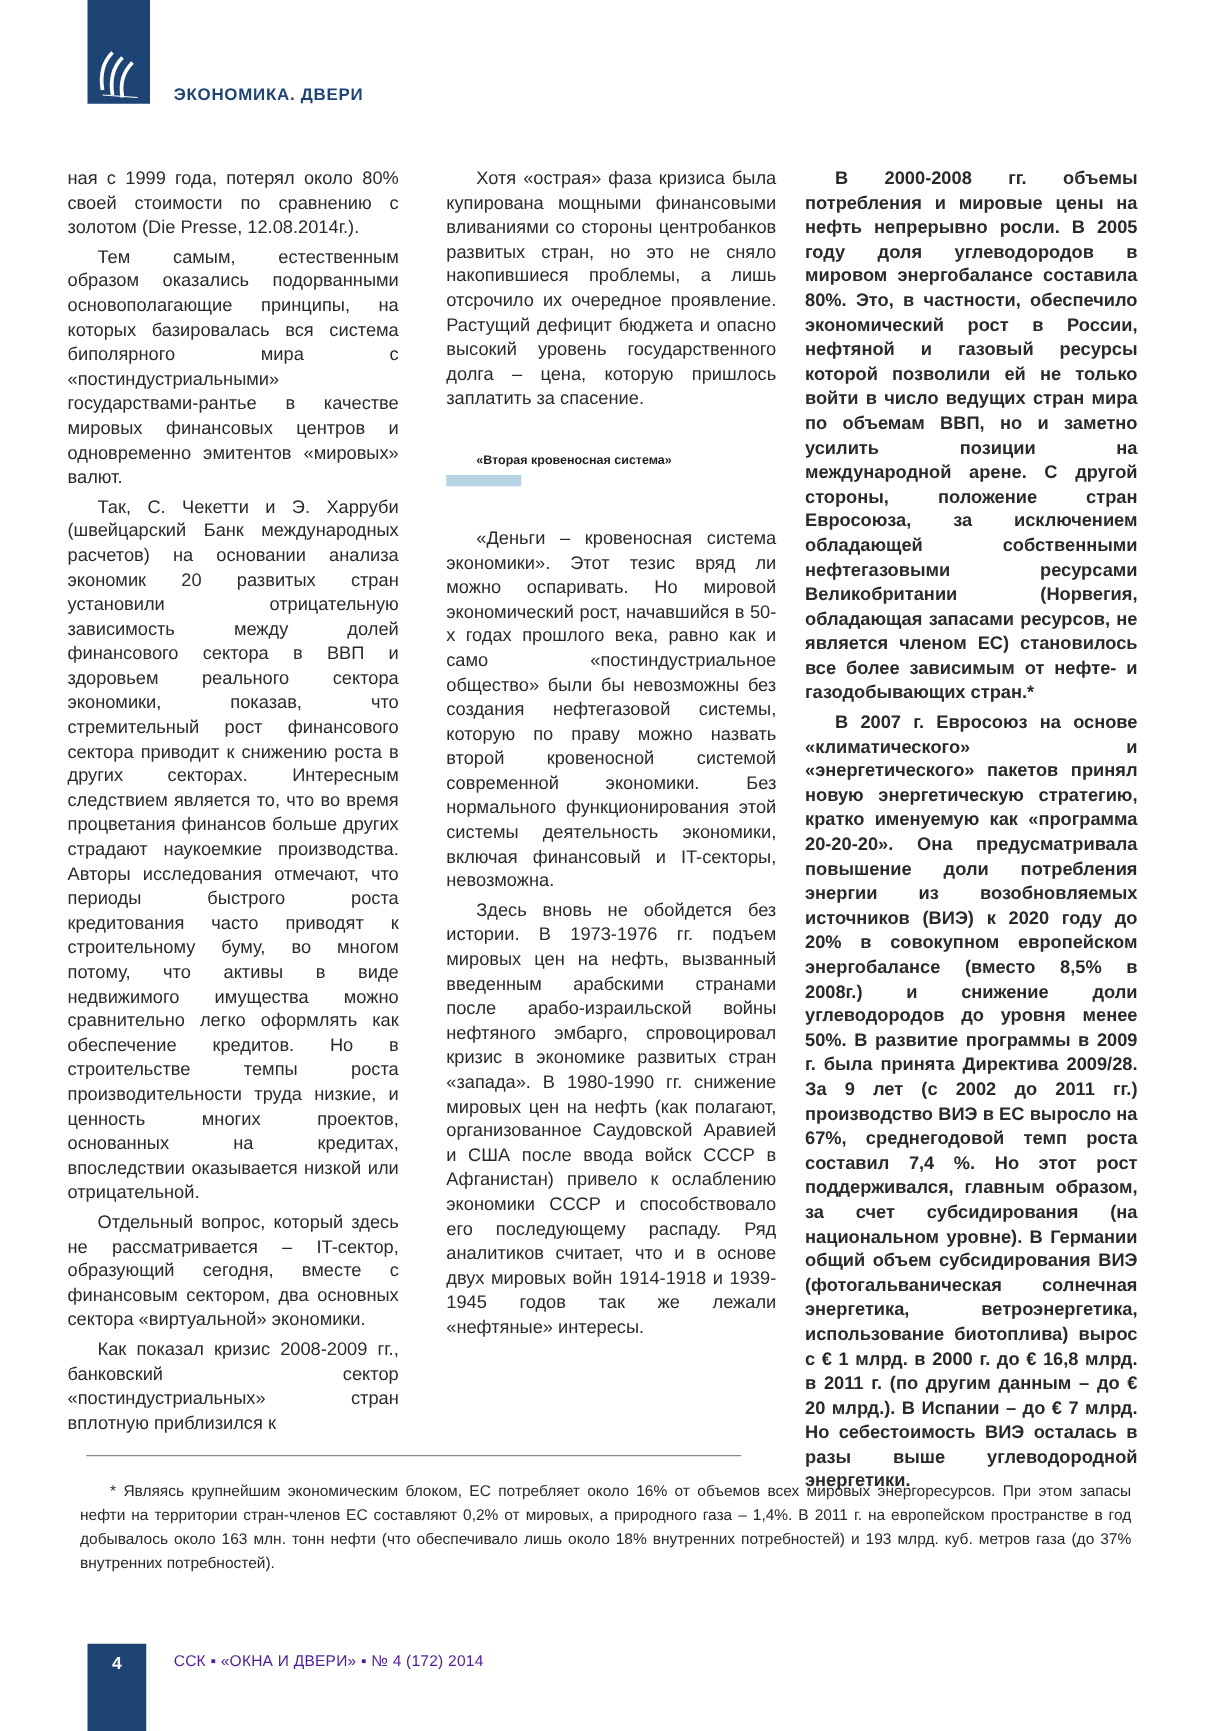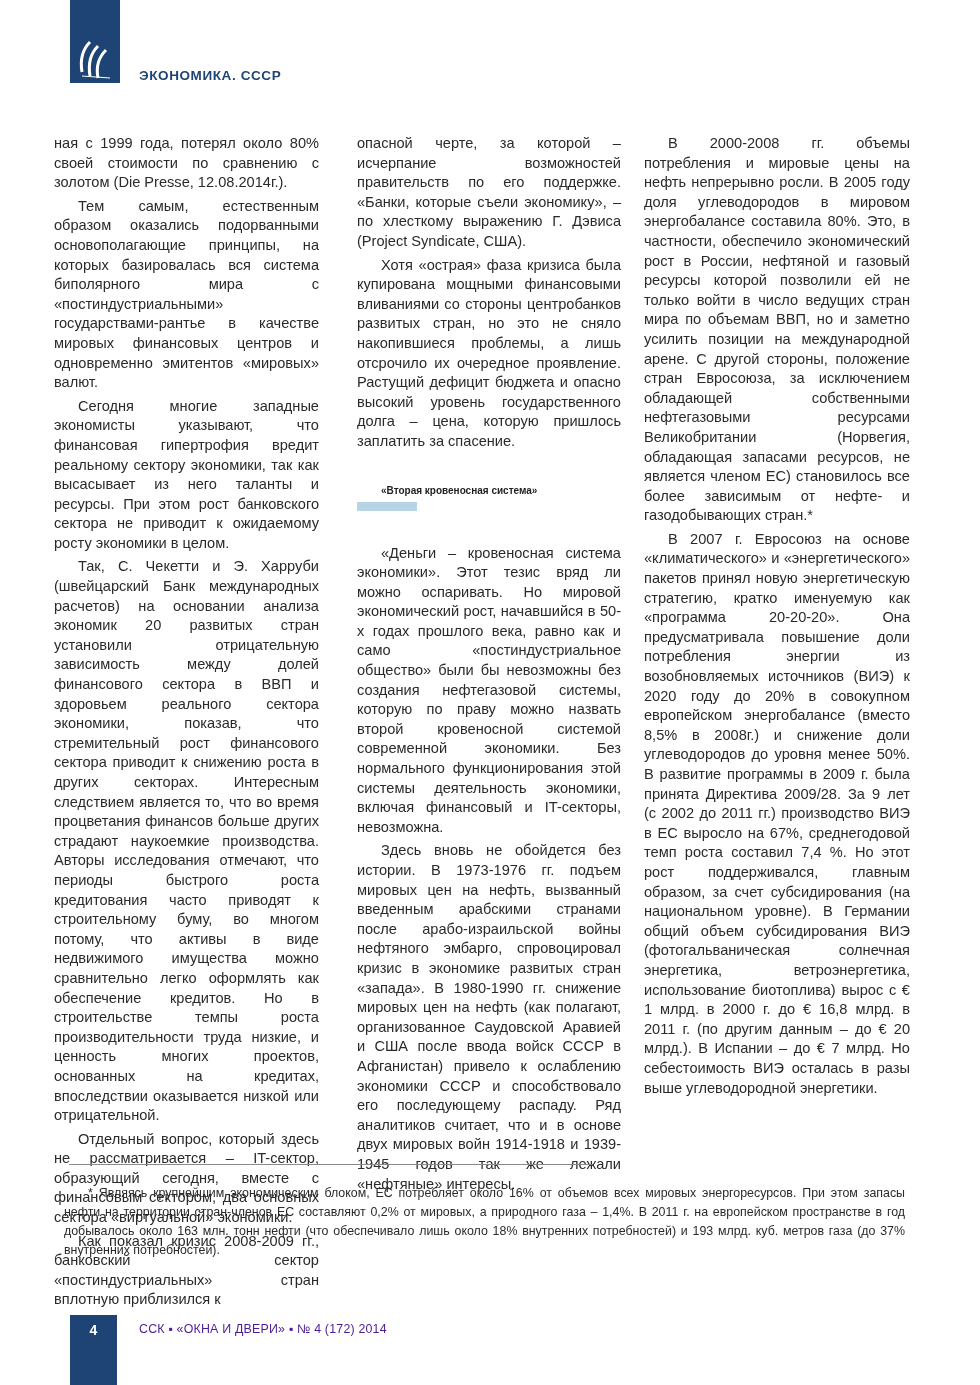--- a/index.html
+++ b/index.html
@@ -8,21 +8,21 @@
   .logo-block { position: absolute; left: 70px; top: 0; width: 50px; height: 83px; background: #1d4475; }
   .logo-block svg { position: absolute; left: 6px; top: 38px; }
   .section-title { position: absolute; left: 139px; top: 68px; font-size: 13.5px; font-weight: bold;
                    color: #1d4475; letter-spacing: 0.6px; }
   .col { position: absolute; top: 134px; font-size: 14.6px; line-height: 19.6px; text-align: justify;
          hyphens: manual; }
   .col p { margin: 0 0 4px 0; text-indent: 24px; }
   .col p.noindent { text-indent: 0; }
   .col1 { left: 54px; width: 265px; }
   .col2 { left: 357px; width: 264px; }
-  .col3 { left: 644px; width: 266px; }
+  .col3 { left: 644px; width: 266px; font-weight: bold; }
   .subhead { position: relative; margin: 30px 0 22px 0; height: 40px; }
   .subhead .bar { position: absolute; left: 0; top: 20px; width: 60px; height: 9px; background: #b7d3e6; }
   .subhead .txt { position: absolute; left: 24px; top: 0; font-weight: bold; font-size: 10px;
                   line-height: 17px; color: #1f1f1f; width: 240px; }
   .footnote-rule { position: absolute; left: 69px; top: 1164px; width: 524px; height: 1px; background: #8a8a8a; }
   .footnote { position: absolute; left: 64px; top: 1184px; width: 841px; font-size: 12.4px; line-height: 19px;
               text-align: justify; color: #2a2a2a; }
   .footnote p { margin: 0; text-indent: 24px; }
   .page-num-block { position: absolute; left: 70px; top: 1315px; width: 47px; height: 70px; background: #1d4475; }
   .page-num { position: absolute; left: 0; width: 47px; top: 7px; text-align: center; color: #ffffff;
@@ -35,33 +35,31 @@
 <div class="logo-block">
   <svg width="38" height="42" viewBox="0 0 38 42">
     <g fill="none" stroke="#ffffff" stroke-width="3">
       <path d="M14 4 C6 12 4 22 6 34"></path>
       <path d="M22 8 C14 16 12 26 14 38"></path>
       <path d="M30 12 C22 20 20 30 22 40"></path>
     </g>
     <path d="M6 38 L34 40" stroke="#ffffff" stroke-width="1"></path>
   </svg>
 </div>
-<div class="section-title">ЭКОНОМИКА. СССР</div>
+<div class="section-title">ЭКОНОМИКА. ДВЕРИ</div>
 
 <div class="col col1">
   <p class="noindent">ная с 1999 года, потерял около 80% своей стоимости по сравнению с золотом (Die Presse, 12.08.2014г.).</p>
   <p>Тем самым, естественным образом оказались подорванными основополагающие принципы, на которых базировалась вся система биполярного мира с «постиндустриальными» государствами-рантье в качестве мировых финансовых центров и одновременно эмитентов «мировых» валют.</p>
-  <p>Сегодня многие западные экономисты указывают, что финансовая гипертрофия вредит реальному сектору экономики, так как высасывает из него таланты и ресурсы. При этом рост банковского сектора не приводит к ожидаемому росту экономики в целом.</p>
   <p>Так, С. Чекетти и Э. Харруби (швейцарский Банк международных расчетов) на основании анализа экономик 20 развитых стран установили отрицательную зависимость между долей финансового сектора в ВВП и здоровьем реального сектора экономики, показав, что стремительный рост финансового сектора приводит к снижению роста в других секторах. Интересным следствием является то, что во время процветания финансов больше других страдают наукоемкие производства. Авторы исследования отмечают, что периоды быстрого роста кредитования часто приводят к строительному буму, во многом потому, что активы в виде недвижимого имущества можно сравнительно легко оформлять как обеспечение кредитов. Но в строительстве темпы роста производительности труда низкие, и ценность многих проектов, основанных на кредитах, впоследствии оказывается низкой или отрицательной.</p>
   <p>Отдельный вопрос, который здесь не рассматривается – IT-сектор, образующий сегодня, вместе с финансовым сектором, два основных сектора «виртуальной» экономики.</p>
   <p>Как показал кризис 2008-2009 гг., банковский сектор «постиндустриальных» стран вплотную приблизился к</p>
 </div>
 
 <div class="col col2">
-  <p class="noindent">опасной черте, за которой – исчерпание возможностей правительств по его поддержке. «Банки, которые съели экономику», – по хлесткому выражению Г. Дэвиса (Project Syndicate, США).</p>
   <p>Хотя «острая» фаза кризиса была купирована мощными финансовыми вливаниями со стороны центробанков развитых стран, но это не сняло накопившиеся проблемы, а лишь отсрочило их очередное проявление. Растущий дефицит бюджета и опасно высокий уровень государственного долга – цена, которую пришлось заплатить за спасение.</p>
   <div class="subhead">
     <div class="bar"></div>
     <div class="txt">«Вторая кровеносная система»</div>
   </div>
   <p>«Деньги – кровеносная система экономики». Этот тезис вряд ли можно оспаривать. Но мировой экономический рост, начавшийся в 50-х годах прошлого века, равно как и само «постиндустриальное общество» были бы невозможны без создания нефтегазовой системы, которую по праву можно назвать второй кровеносной системой современной экономики. Без нормального функционирования этой системы деятельность экономики, включая финансовый и IT-секторы, невозможна.</p>
   <p>Здесь вновь не обойдется без истории. В 1973-1976 гг. подъем мировых цен на нефть, вызванный введенным арабскими странами после арабо-израильской войны нефтяного эмбарго, спровоцировал кризис в экономике развитых стран «запада». В 1980-1990 гг. снижение мировых цен на нефть (как полагают, организованное Саудовской Аравией и США после ввода войск СССР в Афганистан) привело к ослаблению экономики СССР и способствовало его последующему распаду. Ряд аналитиков считает, что и в основе двух мировых войн 1914-1918 и 1939-1945 годов так же лежали «нефтяные» интересы.</p>
 </div>
 
 <div class="col col3">

